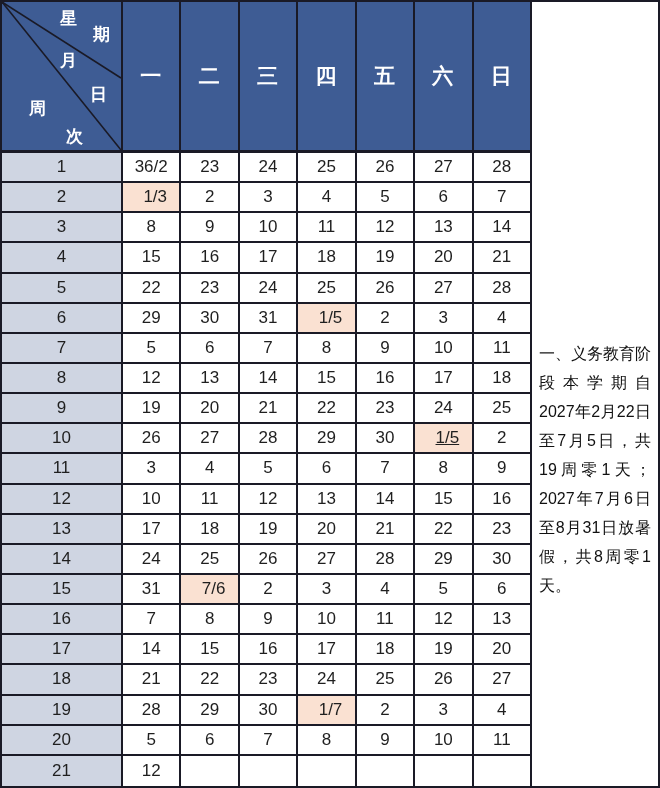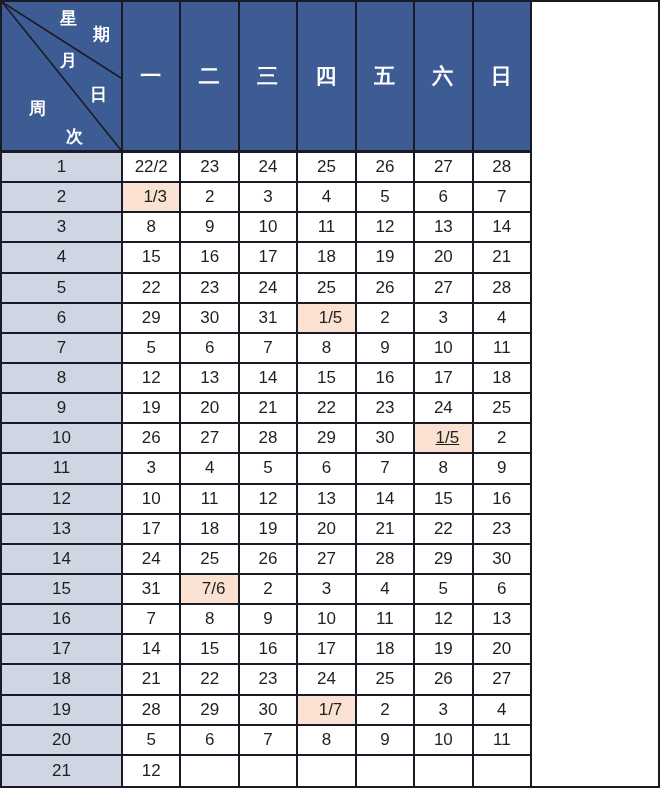--- a/index.html
+++ b/index.html
@@ -72,31 +72,32 @@
     <span class="lab" style="left:58px;top:8px">星</span>
     <span class="lab" style="left:91px;top:24px">期</span>
     <span class="lab" style="left:58px;top:50px">月</span>
     <span class="lab" style="left:88px;top:84px">日</span>
     <span class="lab" style="left:27px;top:98px">周</span>
     <span class="lab" style="left:64px;top:126px">次</span>
   </div>
 
 
   <div class="notes">
+    <p>一、义务教育阶段本学期自2027年2月22日至7月5日，共19周零1天；2027年7月6日至8月31日放暑假，共8周零1天。</p>
   </div>
 
 <div class="hcell" style="grid-area: 1 / 2;">一</div>
     <div class="hcell" style="grid-area: 1 / 3;">二</div>
     <div class="hcell" style="grid-area: 1 / 4;">三</div>
     <div class="hcell" style="grid-area: 1 / 5;">四</div>
     <div class="hcell" style="grid-area: 1 / 6;">五</div>
     <div class="hcell" style="grid-area: 1 / 7;">六</div>
     <div class="hcell" style="grid-area: 1 / 8;">日</div>
     <div class="cell wk" style="grid-area: 2 / 1;">1</div>
-    <div class="cell" style="grid-area: 2 / 2;">22/2</div>
+    <div class="cell" style="grid-area: 2 / 2;">36/2</div>
     <div class="cell" style="grid-area: 2 / 3;">23</div>
     <div class="cell" style="grid-area: 2 / 4;">24</div>
     <div class="cell" style="grid-area: 2 / 5;">25</div>
     <div class="cell" style="grid-area: 2 / 6;">26</div>
     <div class="cell" style="grid-area: 2 / 7;">27</div>
     <div class="cell" style="grid-area: 2 / 8;">28</div>
     <div class="cell wk" style="grid-area: 3 / 1;">2</div>
     <div class="cell hl" style="grid-area: 3 / 2;">1/3</div>
     <div class="cell" style="grid-area: 3 / 3;">2</div>
     <div class="cell" style="grid-area: 3 / 4;">3</div>

